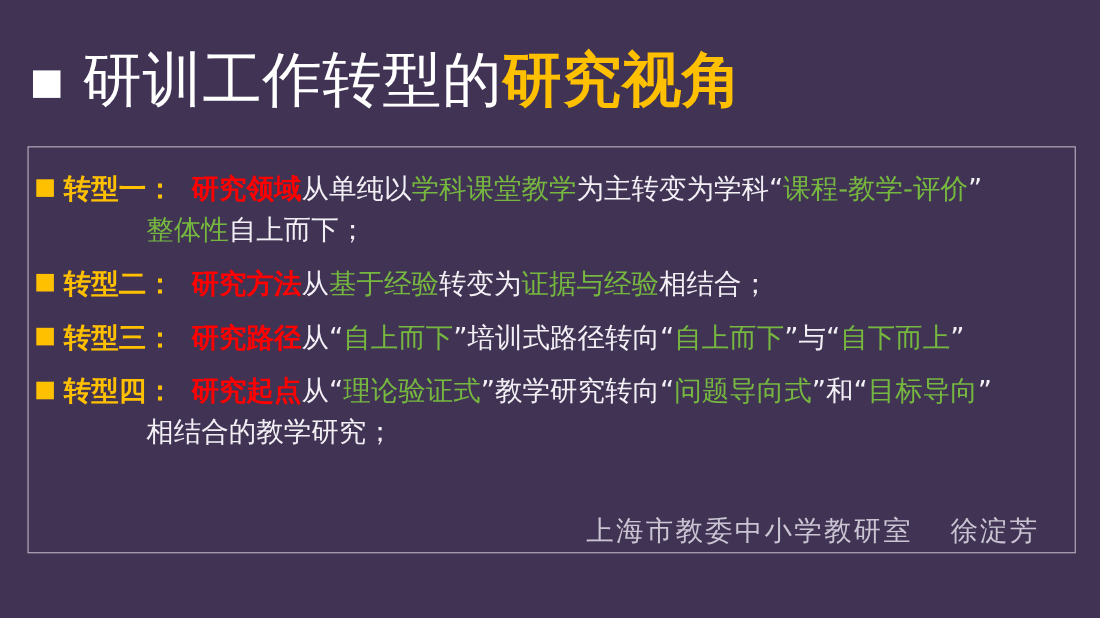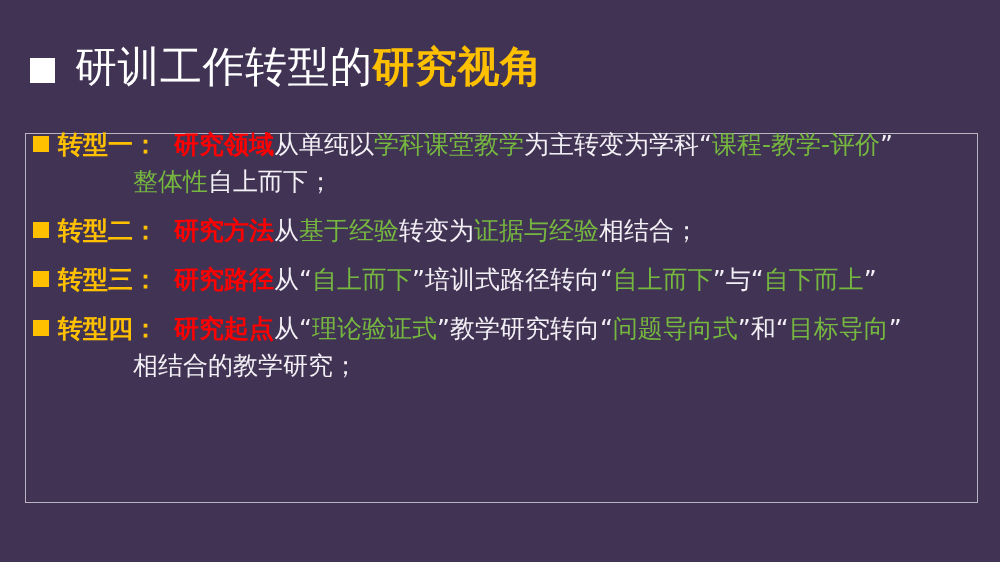--- a/index.html
+++ b/index.html
@@ -32,21 +32,21 @@
     white-space: nowrap;
   }
   .title-bullet {
     width: 25px;
     height: 25px;
     background: #ffffff;
     flex: 0 0 auto;
     margin-top: 6px;
   }
   .title-text {
-    font-size: 42px;
+    font-size: 54px;
     line-height: 1.0;
     font-weight: 400;
     letter-spacing: 0.5px;
   }
   .t-white { color: #ffffff; }
   .t-gold  { color: #ffc000; font-weight: 700; }
 
   
   #content-box {
     position: absolute;
@@ -54,21 +54,21 @@
     top: 133px;
     width: 953px;
     height: 370px;
     border: 1px solid #b9b4c2;
     box-sizing: border-box;
   }
 
   #list {
     position: absolute;
     left: 25px;
-    top: 119px;
+    top: 146px;
     width: 975px;
     height: 274px;
     box-sizing: border-box;
     padding: 7px 0 0 8px;
   }
 
   .item {
     display: block;
     margin-bottom: 12px;
     white-space: nowrap;
@@ -133,14 +133,17 @@
       </div>
       <div class="item">
         <span class="line"><span class="bullet"></span><span class="c-gold">转型三：</span><span class="gap"></span><span class="c-red">研究路径</span><span class="c-white">从</span><span class="c-white">“</span><span class="c-green">自上而下</span><span class="c-white">”</span><span class="c-white">培训式路径转向</span><span class="c-white">“</span><span class="c-green">自上而下</span><span class="c-white">”</span><span class="c-white">与</span><span class="c-white">“</span><span class="c-green">自下而上</span><span class="c-white">”</span></span>
       </div>
       <div class="item">
         <span class="line"><span class="bullet"></span><span class="c-gold">转型四：</span><span class="gap"></span><span class="c-red">研究起点</span><span class="c-white">从</span><span class="c-white">“</span><span class="c-green">理论验证式</span><span class="c-white">”</span><span class="c-white">教学研究转向</span><span class="c-white">“</span><span class="c-green">问题导向式</span><span class="c-white">”</span><span class="c-white">和</span><span class="c-white">“</span><span class="c-green">目标导向</span><span class="c-white">”</span></span>
         <span class="line indent"><span class="c-white">相结合的教学研究；</span></span>
       </div>
     </div>
 
+  <div id="attribution">
+    <span>上海市教委中小学教研室</span><span class="spacer"></span><span>徐淀芳</span>
+  </div>
 
 </div>
 
 </body></html>

